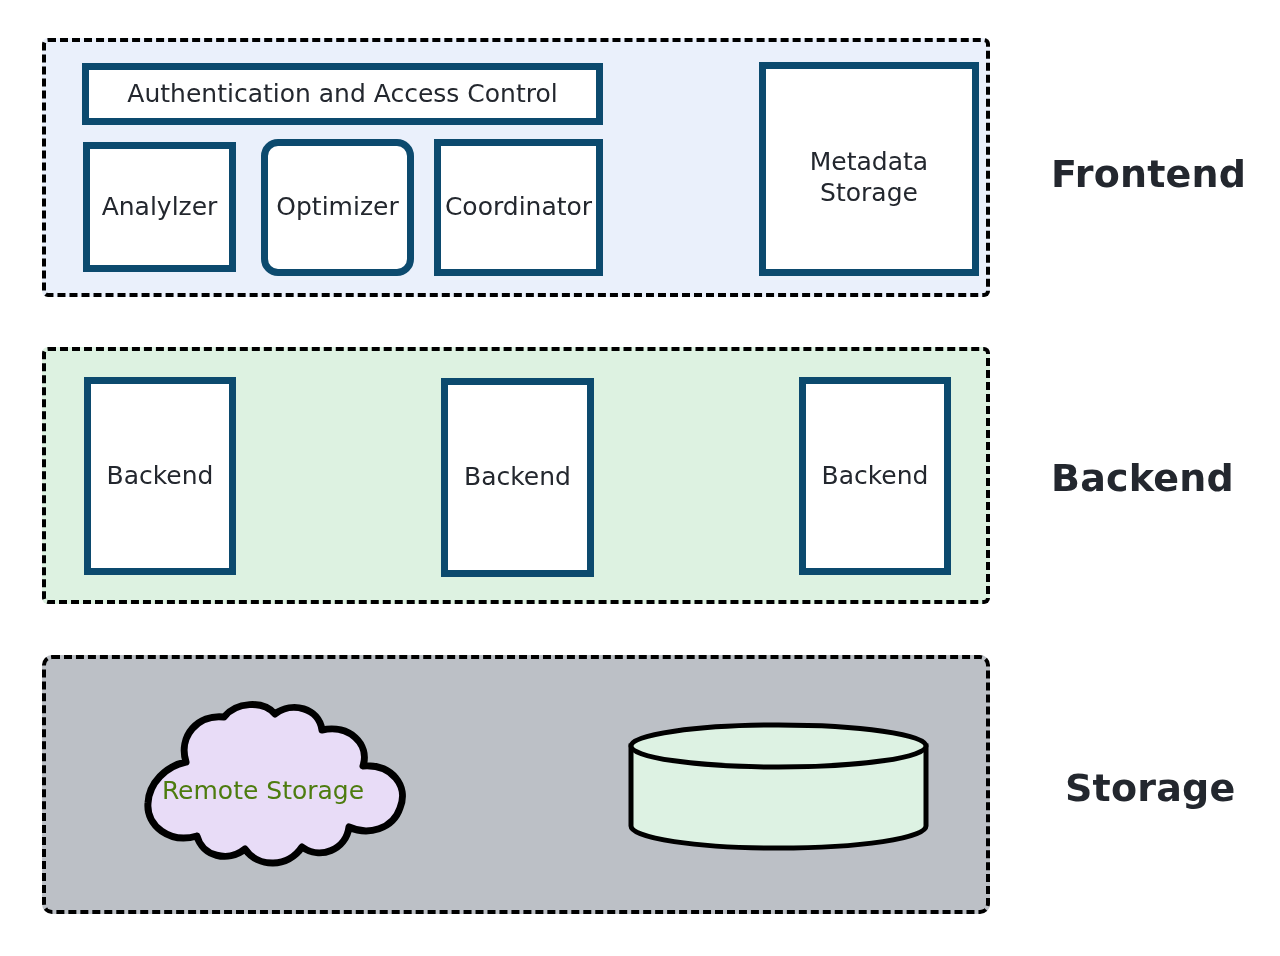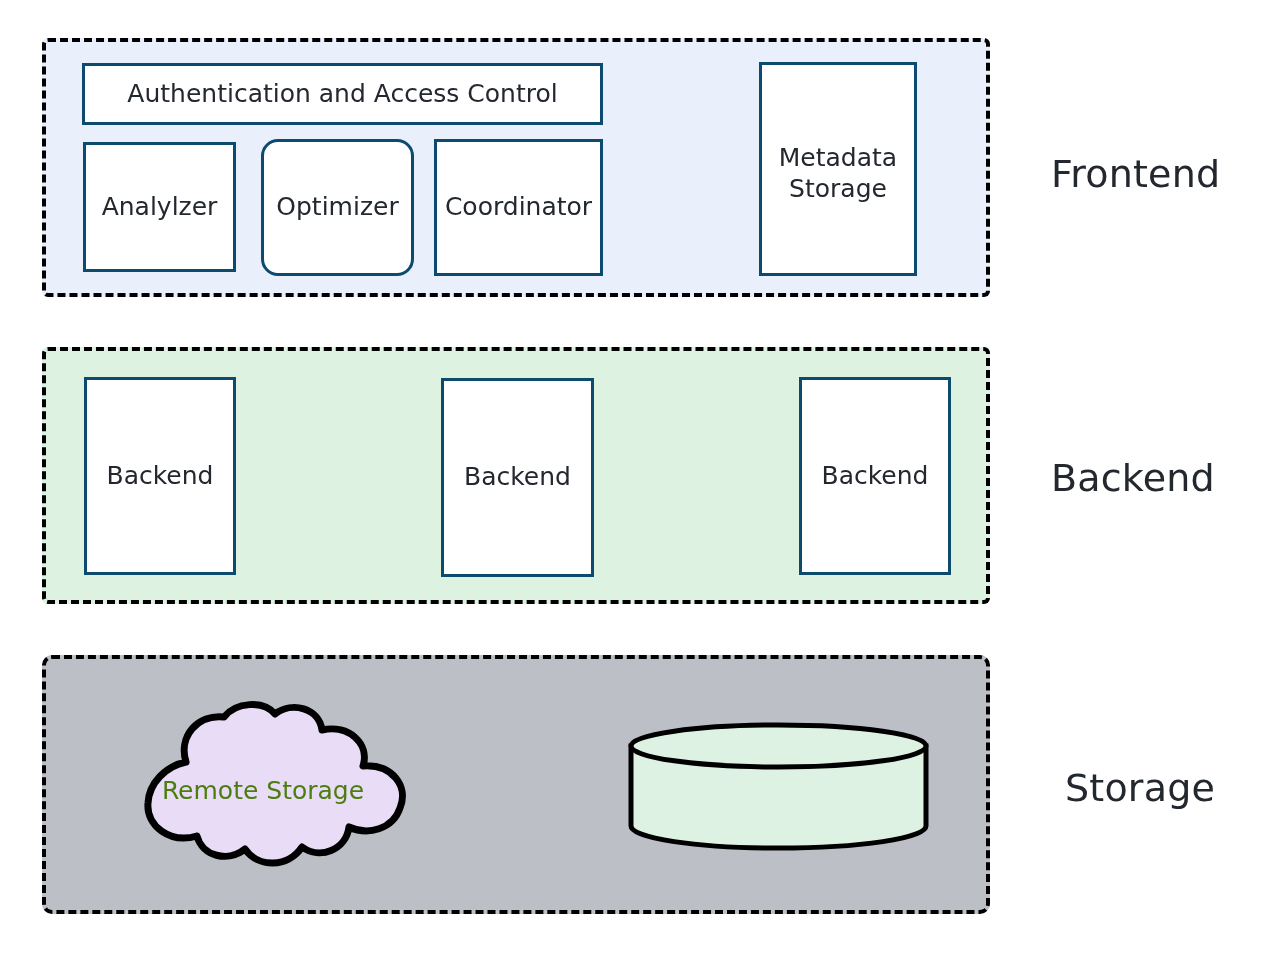--- a/index.html
+++ b/index.html
@@ -49,40 +49,40 @@
     width: 948px;
     height: 259px;
     background: #bcc0c6;
     border-radius: 10px;
   }
 
   
   .node-box {
     position: absolute;
     background: #ffffff;
-    border: 3px solid #0c4a6e;
+    border: 7px solid #0c4a6e;
     box-sizing: border-box;
     display: flex;
     align-items: center;
     justify-content: center;
     color: #23272e;
     font-size: 25px;
     line-height: 1.22;
     text-align: center;
   }
   .node-box.two-line {
     align-items: flex-start;
     padding-top: 78px;
   }
 
   .box-auth        { left: 82px;  top: 63px;  width: 521px; height: 62px; }
   .box-analyzer    { left: 83px;  top: 142px; width: 153px; height: 130px; text-align: right; }
   .box-optimizer   { left: 261px; top: 139px; width: 153px; height: 137px; border-radius: 17px; }
   .box-coordinator { left: 434px; top: 139px; width: 169px; height: 137px; }
-  .box-metadata    { left: 759px; top: 62px;  width: 158px; height: 214px; }
+  .box-metadata    { left: 759px; top: 62px;  width: 220px; height: 214px; }
 
   .box-backend-1 { left: 84px;  top: 377px; width: 152px; height: 198px; }
   .box-backend-2 { left: 441px; top: 378px; width: 153px; height: 199px; }
   .box-backend-3 { left: 799px; top: 377px; width: 152px; height: 198px; }
 
   
   .shape-wrap {
     position: absolute;
   }
   .shape-wrap svg {
@@ -102,21 +102,21 @@
   .cloud-remote .shape-label { top: 76px; }
 
   .cylinder-local { left: 628px; top: 722px; width: 301px; height: 128px; }
   .cylinder-local .shape-label { top: 66px; }
 
   
   .tier-title {
     position: absolute;
     color: #23272e;
     font-size: 38px;
-    font-weight: normal;
+    font-weight: bold;
     letter-spacing: 0.2px;
     white-space: nowrap;
   }
   .title-frontend { left: 1051px; top: 152px; }
   .title-backend  { left: 1051px; top: 456px; }
   .title-storage  { left: 1065px; top: 766px; }
 </style>
 </head>
 <body>
 

